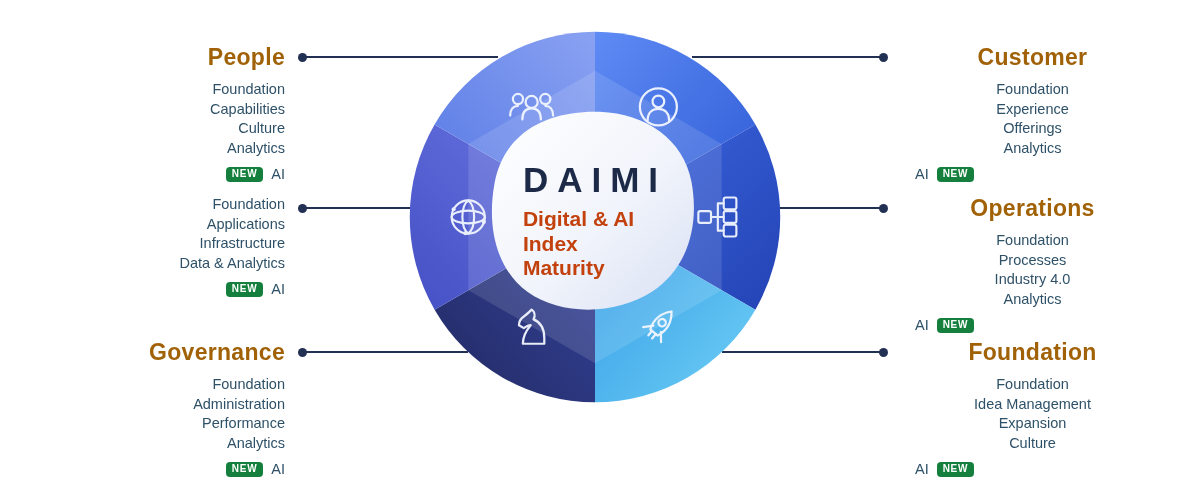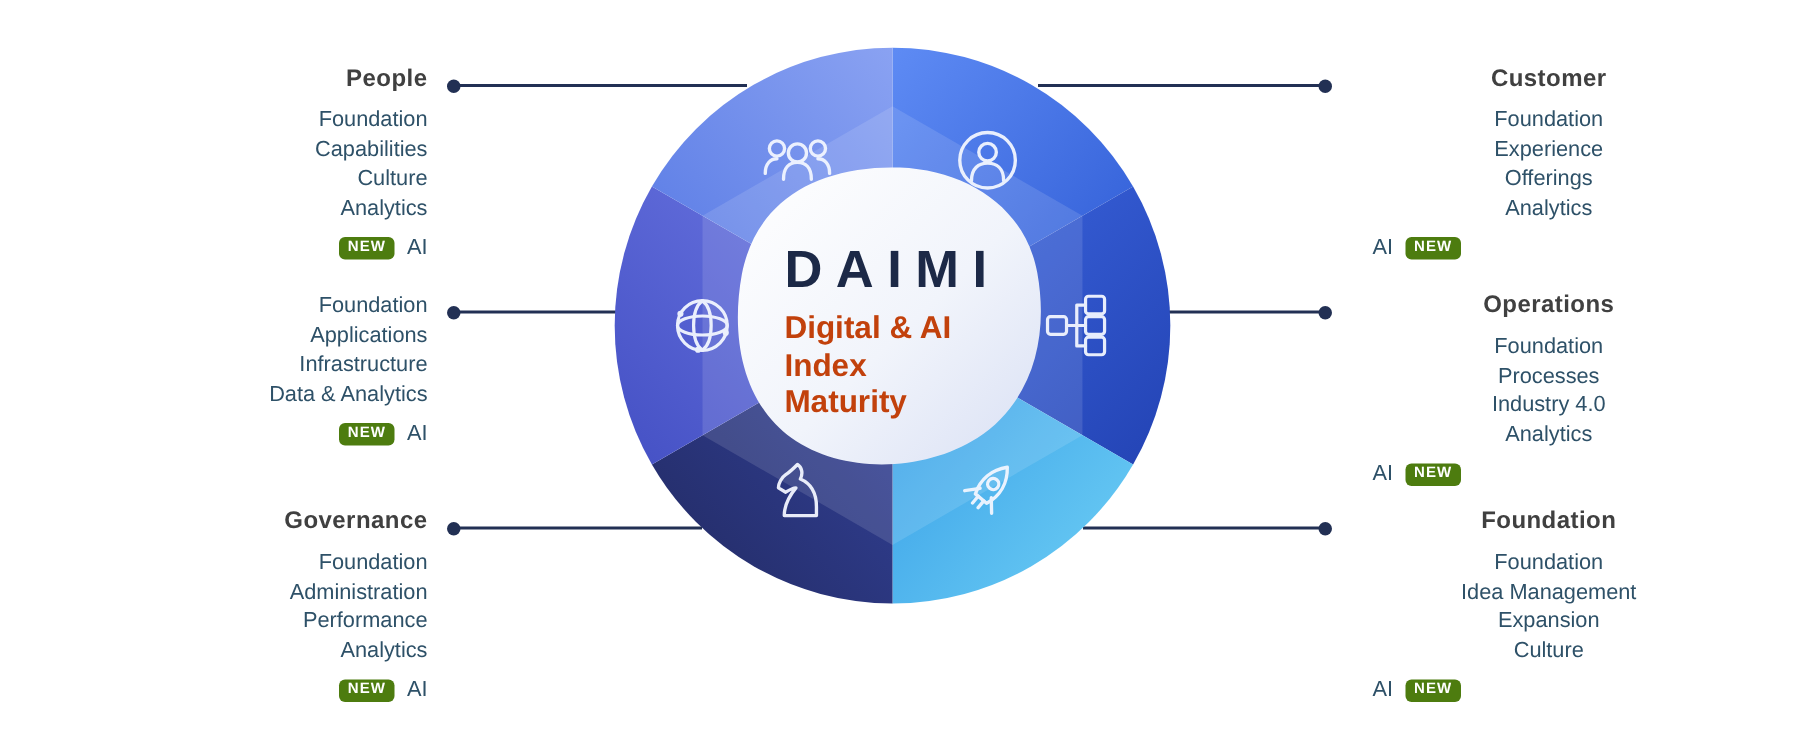--- a/index.html
+++ b/index.html
@@ -8,29 +8,29 @@
     font-family:"Liberation Sans","DejaVu Sans",sans-serif;
     position:relative;
   }
   .stage{position:absolute;inset:0;}
 
   
   .panel{position:absolute;width:235px;z-index:3;}
   .panel.left{text-align:right;}
   .panel.right{text-align:center;}
   .panel h2{
-    margin:0 0 9px 0;font-size:16px;font-weight:700;color:#404040;letter-spacing:.3px;
+    margin:0 0 9px 0;font-size:23px;font-weight:700;color:#a16207;letter-spacing:.3px;
   }
   .panel ul{list-style:none;margin:0;padding:0;}
   .panel li{font-size:14.5px;line-height:19.5px;color:#2e5168;font-weight:500;}
   .ai-row{display:flex;align-items:center;gap:8px;margin-top:8px;}
   .panel.left .ai-row{justify-content:flex-end;}
   .panel.right .ai-row{justify-content:flex-start;}
   .badge{
-    background:#4d7c0f;color:#ffffff;font-size:10px;font-weight:700;
+    background:#15803d;color:#ffffff;font-size:10px;font-weight:700;
     padding:2.5px 6px;border-radius:4px;letter-spacing:.7px;line-height:1;
   }
   .ai-label{font-size:14.5px;color:#2e5168;font-weight:500;}
 
   
   .connector{position:absolute;height:2px;background:#223054;z-index:1;}
   .connector .dot{
     position:absolute;width:9px;height:9px;border-radius:50%;
     background:#223054;top:-3.5px;
   }

